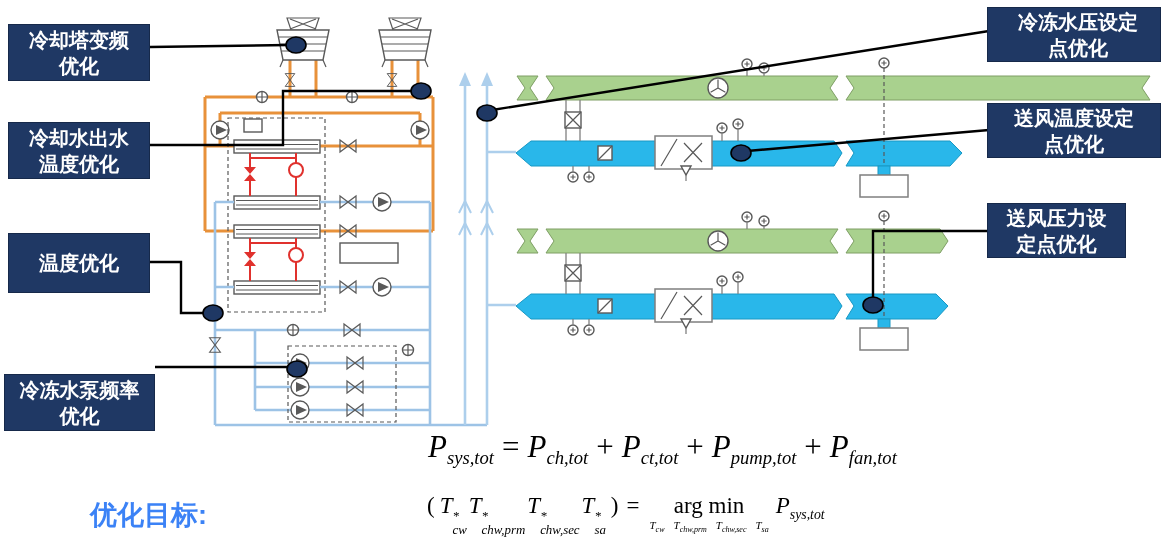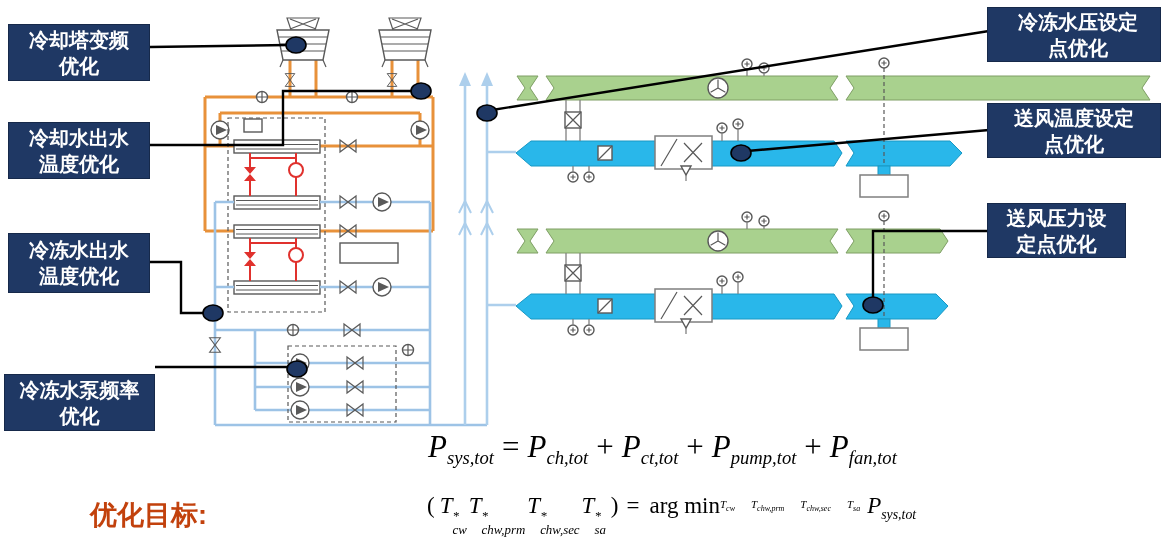--- a/index.html
+++ b/index.html
@@ -40,26 +40,26 @@
   .f1 { left:427px; top:429px; font-size:31px; }
   .f2 { left:423px; top:493px; font-size:23px; }
   .it { font-style:italic; }
   .mvar { margin:0 1px; }
   .mvar sub { font-size:0.6em; font-style:italic; }
   .mop { padding:0 7px; font-style:normal; }
   .f2 .mop { padding:0 4px; }
   .paren { padding:0 1px; }
   .supsub { display:inline-flex; flex-direction:column; align-items:flex-start;
             font-size:0.56em; line-height:1.05; vertical-align:-0.55em; font-style:italic; }
-  .argmin { display:inline-flex; flex-direction:row; align-items:center; margin:0 6px; }
+  .argmin { display:inline-flex; flex-direction:column; align-items:center; margin:0 6px; }
   .argmin-op { font-style:normal; }
-  .argmin-under { display:flex; gap:16px; font-size:11px; font-style:italic; line-height:1; margin-top:1px; }
+  .argmin-under { display:flex; gap:9px; font-size:11px; font-style:italic; line-height:1; margin-top:1px; }
   .argmin-under sub { font-size:8px; font-style:italic; }
   .objective { position:absolute; left:90px; top:497px; font-size:27px; font-weight:bold;
-               color:#c2410c; z-index:4; font-family:"Liberation Sans", sans-serif; }
+               color:#3b82f6; z-index:4; font-family:"Liberation Sans", sans-serif; }
 </style>
 </head>
 <body>
 
 <div class="stage">
 
   <svg class="diagram" width="1169" height="556" viewBox="0 0 1169 556">
     <defs>
       <g id="tower">
         <path class="sym-n" d="M-16,-27 H16 L12,-15 H-12 Z"></path>
@@ -258,21 +258,20 @@
 
   <div class="callout" style="left:8px;top:24px;width:142px;height:57px;">
     <span>冷却塔变频</span>
     <span>优化</span>
   </div>
   <div class="callout" style="left:8px;top:122px;width:142px;height:57px;">
     <span>冷却水出水</span>
     <span>温度优化</span>
   </div>
   <div class="callout" style="left:8px;top:233px;width:142px;height:60px;">
-    <span>冷冻水出水</span>
     <span>温度优化</span>
   </div>
   <div class="callout" style="left:4px;top:338px;width:151px;height:57px;margin-top:36px;">
     <span>冷冻水泵频率</span>
     <span>优化</span>
   </div>
   <div class="callout" style="left:987px;top:7px;width:174px;height:55px;padding-left:8px;">
     <span>冷冻水压设定</span>
     <span>点优化</span>
   </div>

